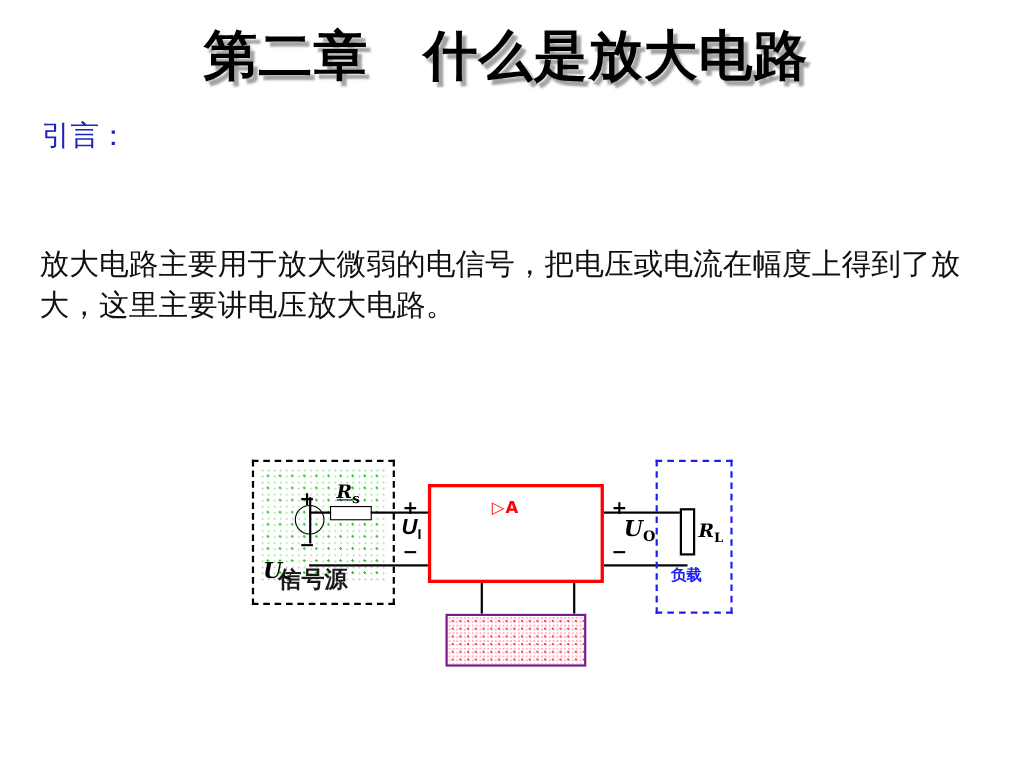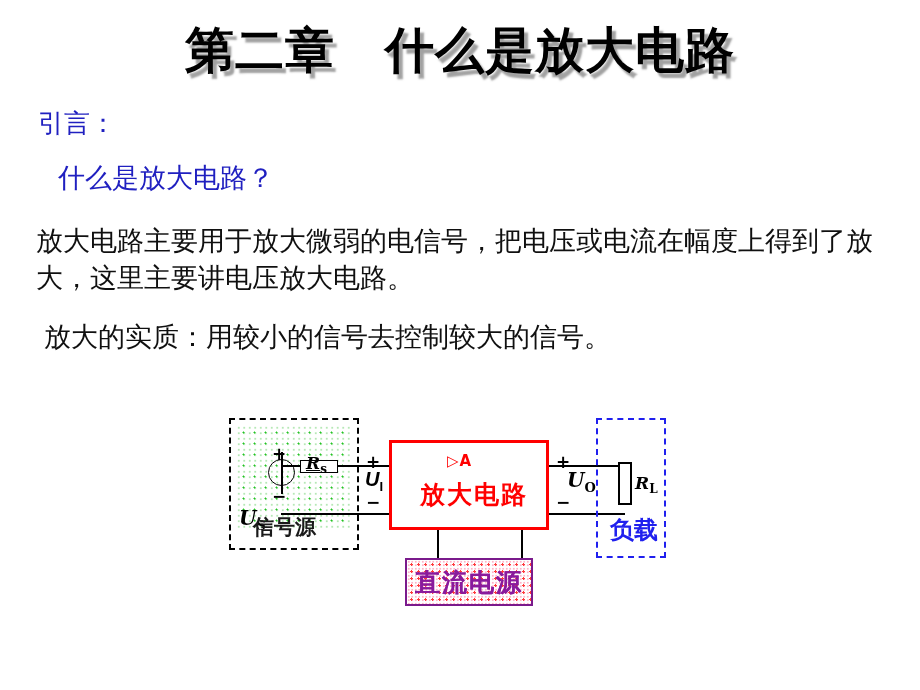--- a/index.html
+++ b/index.html
@@ -147,21 +147,21 @@
 
   
   .rs-body {
     left: 75px; top: 50px;
     width: 38px; height: 13px;
     border: 1.6px solid #000;
     background: #fff;
     box-sizing: border-box;
   }
   .lbl-rs {
-    left: 81px; top: 43px;
+    left: 81px; top: 28px;
     font-family: "DejaVu Serif", serif;
     font-size: 17px; font-style: italic; font-weight: bold;
     color: #000; white-space: nowrap; text-decoration: underline;
   }
   .lbl-rs sub { font-size: 12px; font-style: normal; }
 
   .lbl-xinhaoyuan {
     left: 28px; top: 103px;
     font-family: "DejaVu Sans", sans-serif;
     font-size: 21px; font-weight: bold;
@@ -241,21 +241,21 @@
   .lbl-rl {
     left: 410px; top: 63px;
     font-family: "DejaVu Serif", serif;
     font-size: 17px; font-style: italic; font-weight: bold;
     color: #000; white-space: nowrap;
   }
   .lbl-rl sub { font-size: 12px; font-style: normal; }
   .lbl-fuzai {
     left: 385px; top: 104px;
     font-family: "DejaVu Sans", sans-serif;
-    font-size: 24px; font-weight: bold;
+    font-size: 14px; font-weight: bold;
     color: #2020ee; white-space: nowrap;
   }
 
   
   .w-dc-left  { left: 212px; top: 120px; width: 2px; height: 28px; }
   .w-dc-right { left: 296px; top: 120px; width: 2px; height: 28px; }
 
   .dc-box {
     left: 180px; top: 148px;
     width: 128px; height: 48px;
@@ -279,24 +279,22 @@
 </style>
 </head>
 <body>
 
 <div id="page">
 
 
   <div class="slide-title">第二章　什么是放大电路</div>
 
   <div class="blue-head-1">引言：</div>
-  <div class="blue-head-2">什么是放大电路？</div>
 
   <div class="body-para">放大电路主要用于放大微弱的电信号，把电压或电流在幅度上得到了放大，这里主要讲电压放大电路。</div>
-  <div class="body-para-2">放大的实质：用较小的信号去控制较大的信号。</div>
 
   <div id="diagram">
 
     <div class="src-fill"></div>
     <div class="src-box"></div>
 
     <div class="src-circle"></div>
     <div class="src-circle-vline"></div>
 
     <div class="lbl-us"><span>U</span><sub>S</sub></div>
@@ -313,33 +311,31 @@
     <div class="wire w-rs-right"></div>
     <div class="wire w-in-top"></div>
     <div class="wire w-in-bot"></div>
 
     <div class="lbl-ui"><span>U</span><sub>I</sub></div>
     <div class="sign-plus-i">+</div>
     <div class="sign-minus-i">−</div>
 
     <div class="amp-box"></div>
     <div class="amp-tri">▷A</div>
-    <div class="amp-label">放大电路</div>
 
     <div class="wire w-out-top"></div>
     <div class="wire w-out-bot"></div>
 
     <div class="lbl-uo"><span>U</span><sub>O</sub></div>
     <div class="sign-plus-o">+</div>
     <div class="sign-minus-o">−</div>
 
     <div class="load-box"></div>
     <div class="rl-body"></div>
     <div class="lbl-rl"><span>R</span><sub>L</sub></div>
     <div class="lbl-fuzai">负载</div>
 
     <div class="wire w-dc-left"></div>
     <div class="wire w-dc-right"></div>
     <div class="dc-box"></div>
-    <div class="dc-label">直流电源</div>
 
   </div>
 </div>
 
 </body></html>

